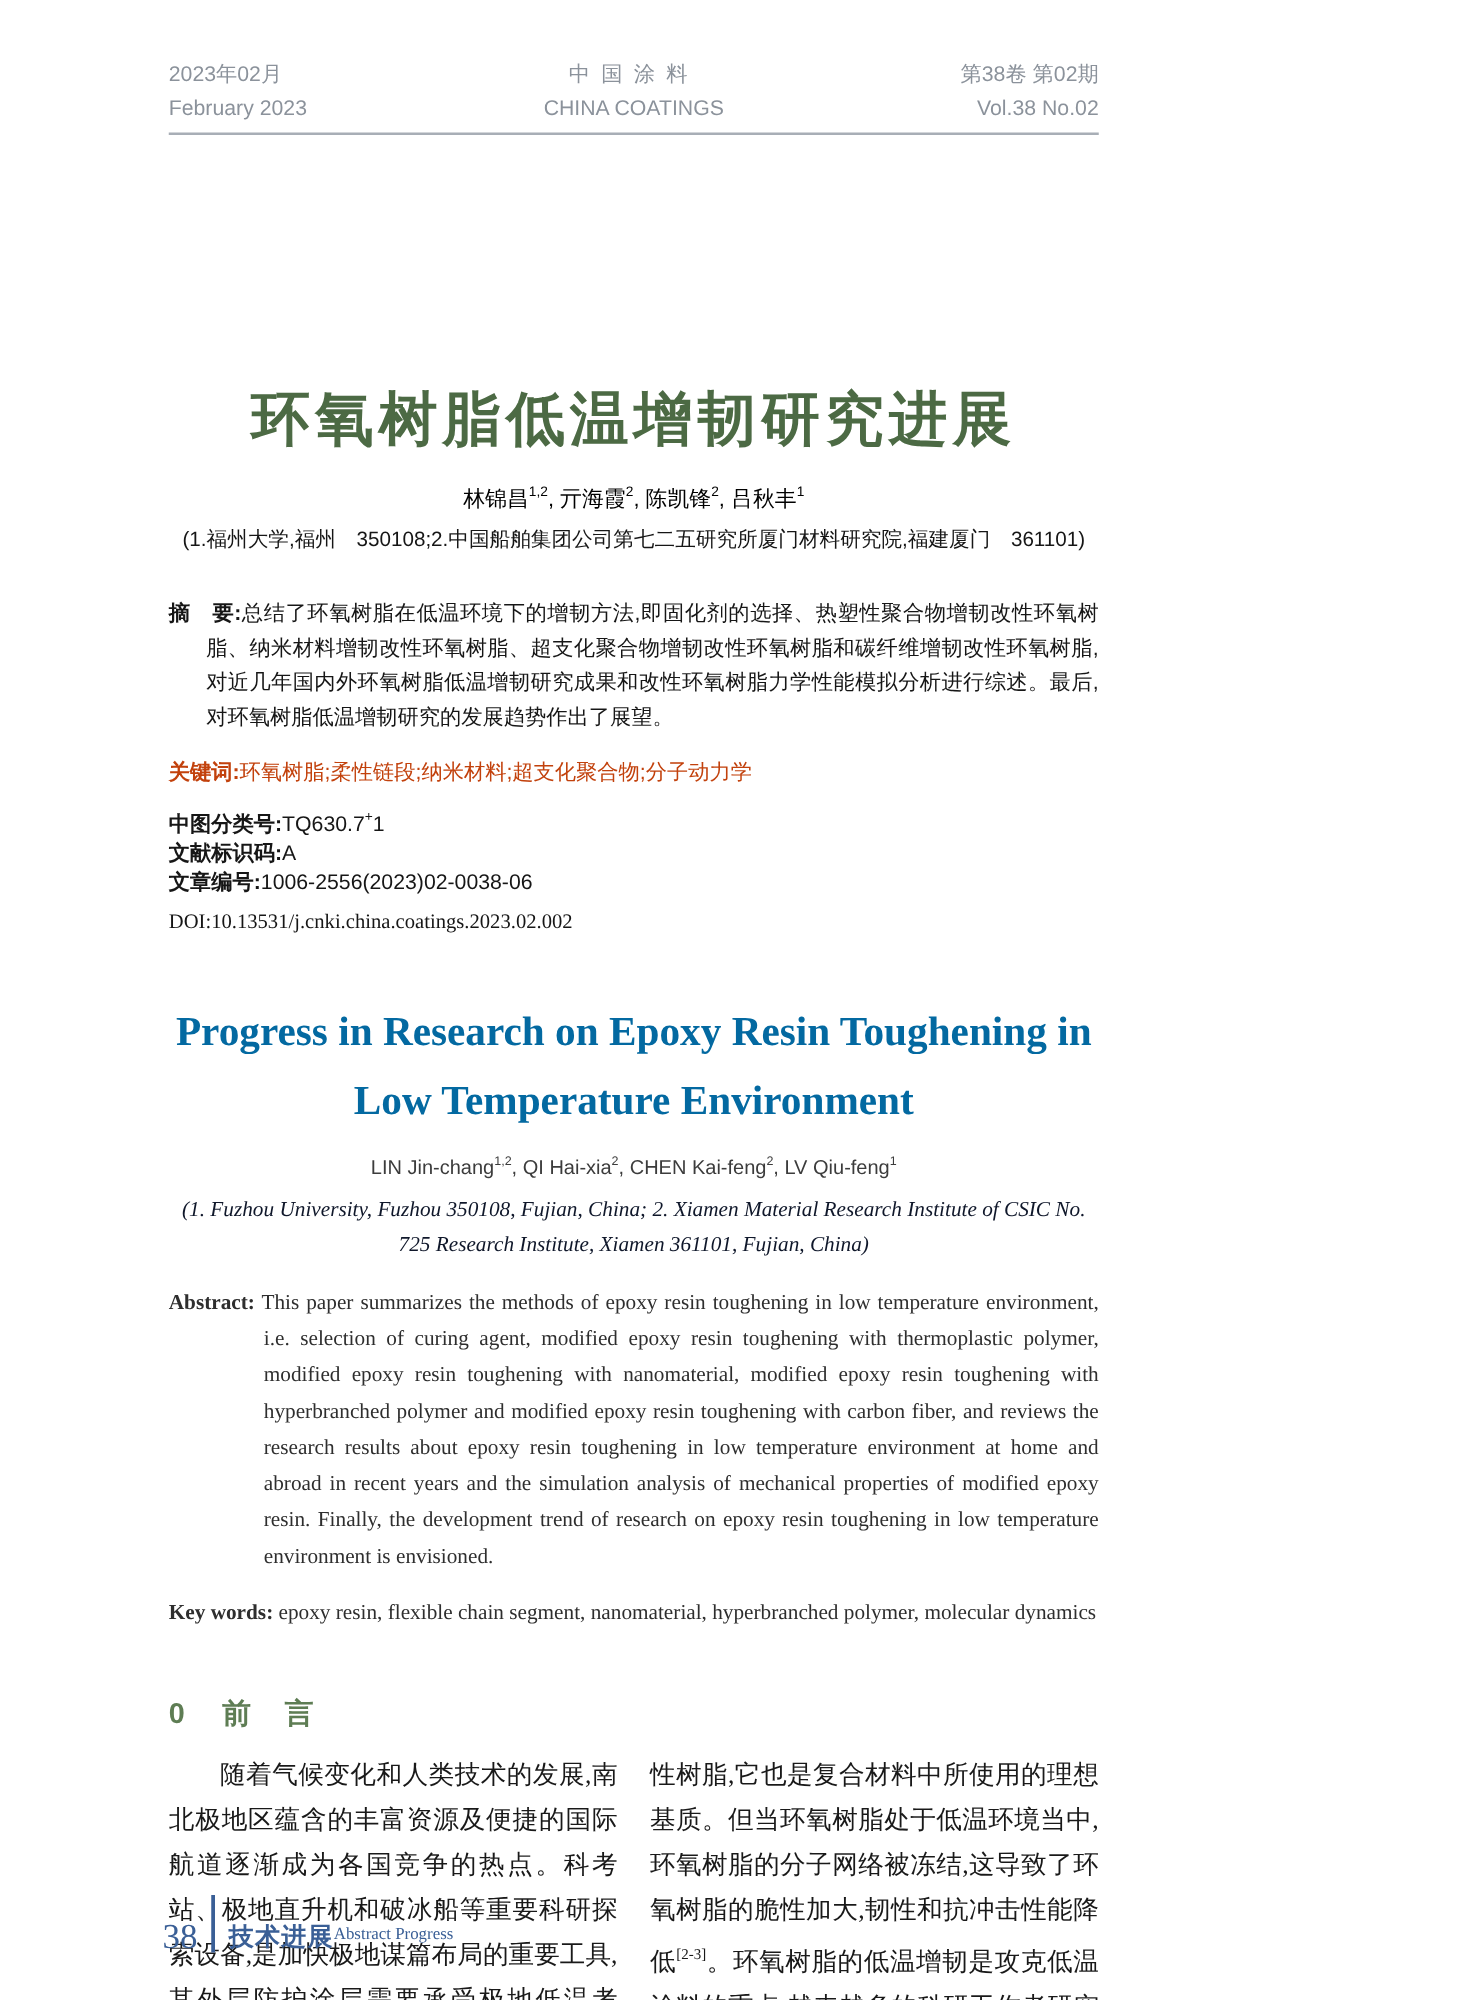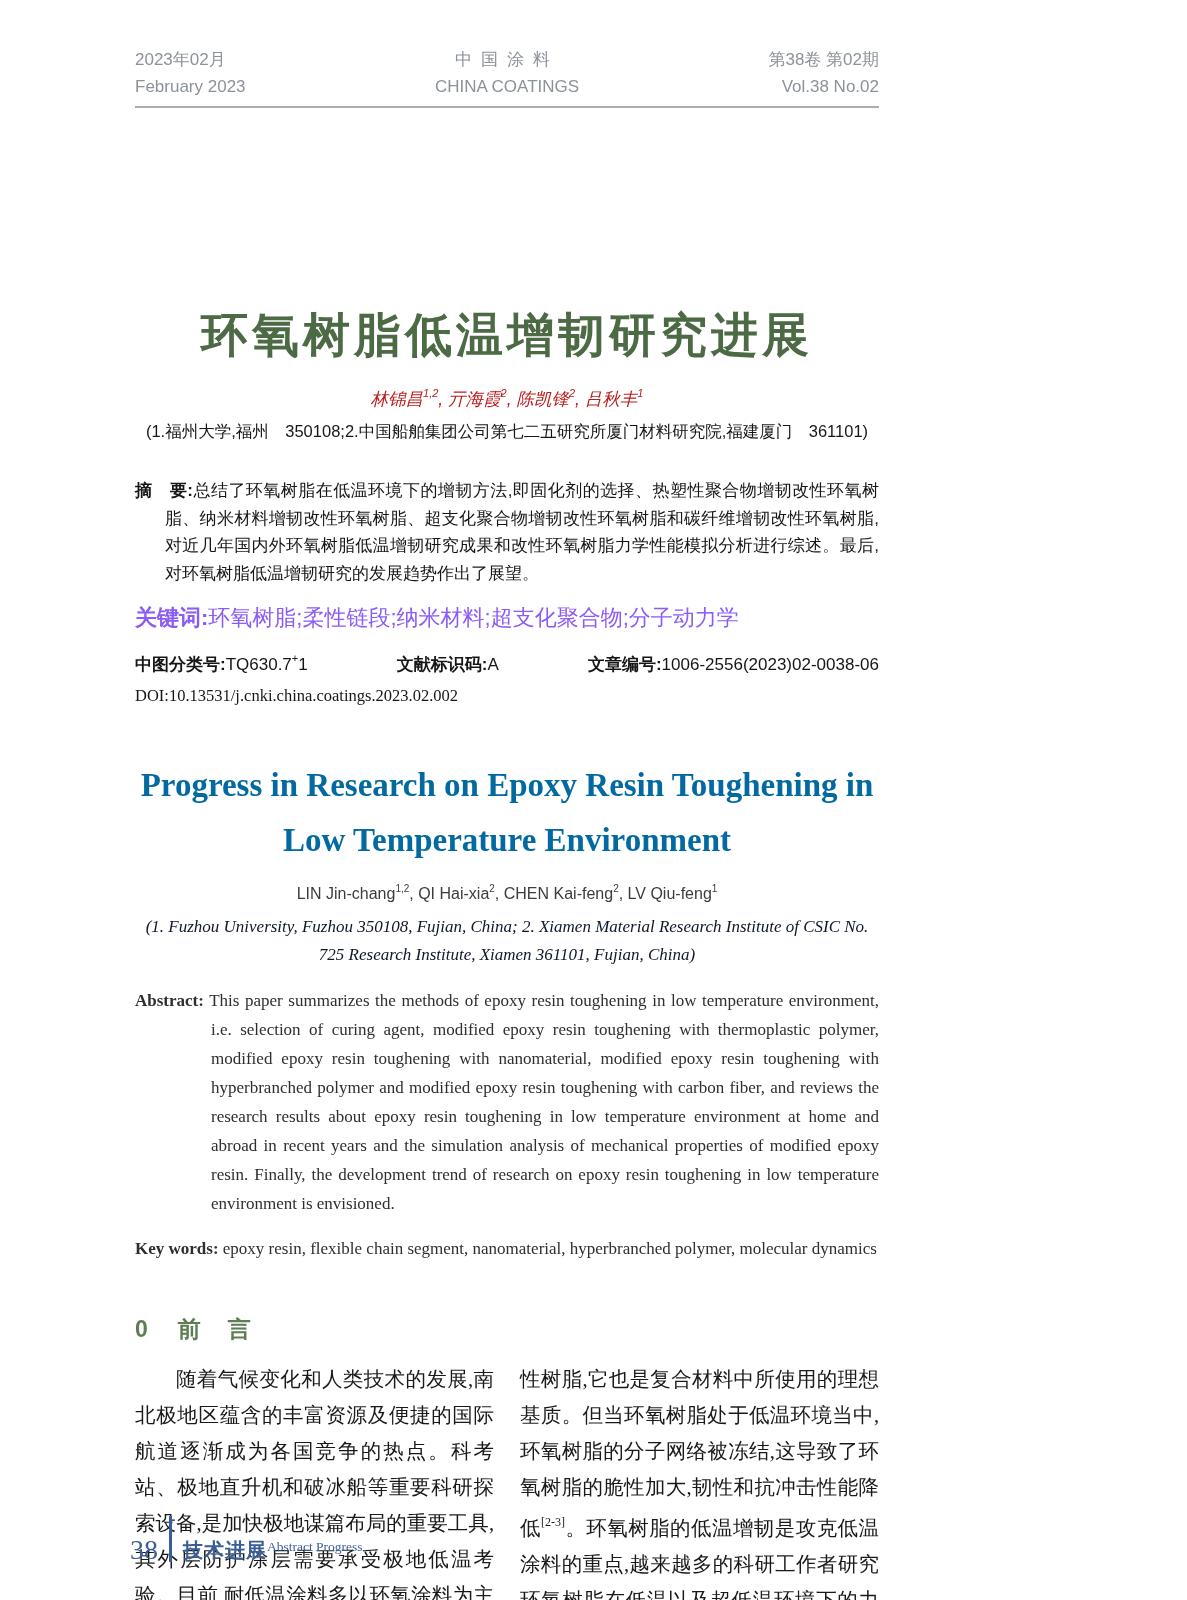--- a/index.html
+++ b/index.html
@@ -14,30 +14,30 @@
   .jheader{display:flex;justify-content:space-between;align-items:flex-end;
     border-bottom:2px solid #a8aeb6;padding-bottom:6px;color:#8b929b;font-size:17px;line-height:27px;}
   .jheader .cell{white-space:nowrap;}
   .jheader .cell.center{text-align:center;}
   .jheader .cell.right{text-align:right;}
   .jheader .cn-spaced{letter-spacing:9px;}
 
   
   .title-cn{margin-top:196px;text-align:center;font-size:47px;font-weight:bold;
     letter-spacing:4px;color:#4c6a44;font-family:"Liberation Sans",sans-serif;}
-  .authors-cn{margin-top:20px;text-align:center;font-size:17.5px;color:#b91c1c;font-style:italic;}
+  .authors-cn{margin-top:20px;text-align:center;font-size:17.5px;color:#000000;}
   .authors-cn sup{font-size:11px;position:relative;top:-1px;}
   .affil-cn{margin-top:10px;text-align:center;font-size:16.5px;color:#161616;}
 
   
   .abs-cn{margin-top:34px;font-size:17px;line-height:27.5px;text-align:justify;
     padding-left:30px;text-indent:-30px;color:#161616;}
   .abs-cn b,.kw-cn b,.meta b,.footnote b{font-weight:bold;}
-  .kw-cn{margin-top:5px;font-size:22px;line-height:27px;color:#8b5cf6;}
-  .meta{margin-top:6px;display:flex;justify-content:space-between;font-size:17px;color:#161616;}
+  .kw-cn{margin-top:5px;font-size:17px;line-height:27px;color:#c2410c;}
+  .meta{margin-top:6px;display:flex;justify-content:space-between;font-size:17px;color:#161616;flex-direction:column;}
   .meta .item{white-space:nowrap;}
   .meta sup{font-size:11px;position:relative;top:-1px;}
   .doi-line{margin-top:10px;font-size:16.5px;font-family:"Liberation Serif",serif;color:#161616;}
 
   
   .title-en{margin-top:52px;text-align:center;font-family:"Liberation Serif",serif;
     font-weight:bold;font-size:33px;line-height:55px;color:#0369a1;}
   .authors-en{margin-top:16px;text-align:center;font-size:16px;color:#3c3c3c;}
   .authors-en sup{font-size:10px;position:relative;top:-1px;}
   .affil-en{margin-top:10px;text-align:center;font-family:"Liberation Serif",serif;

